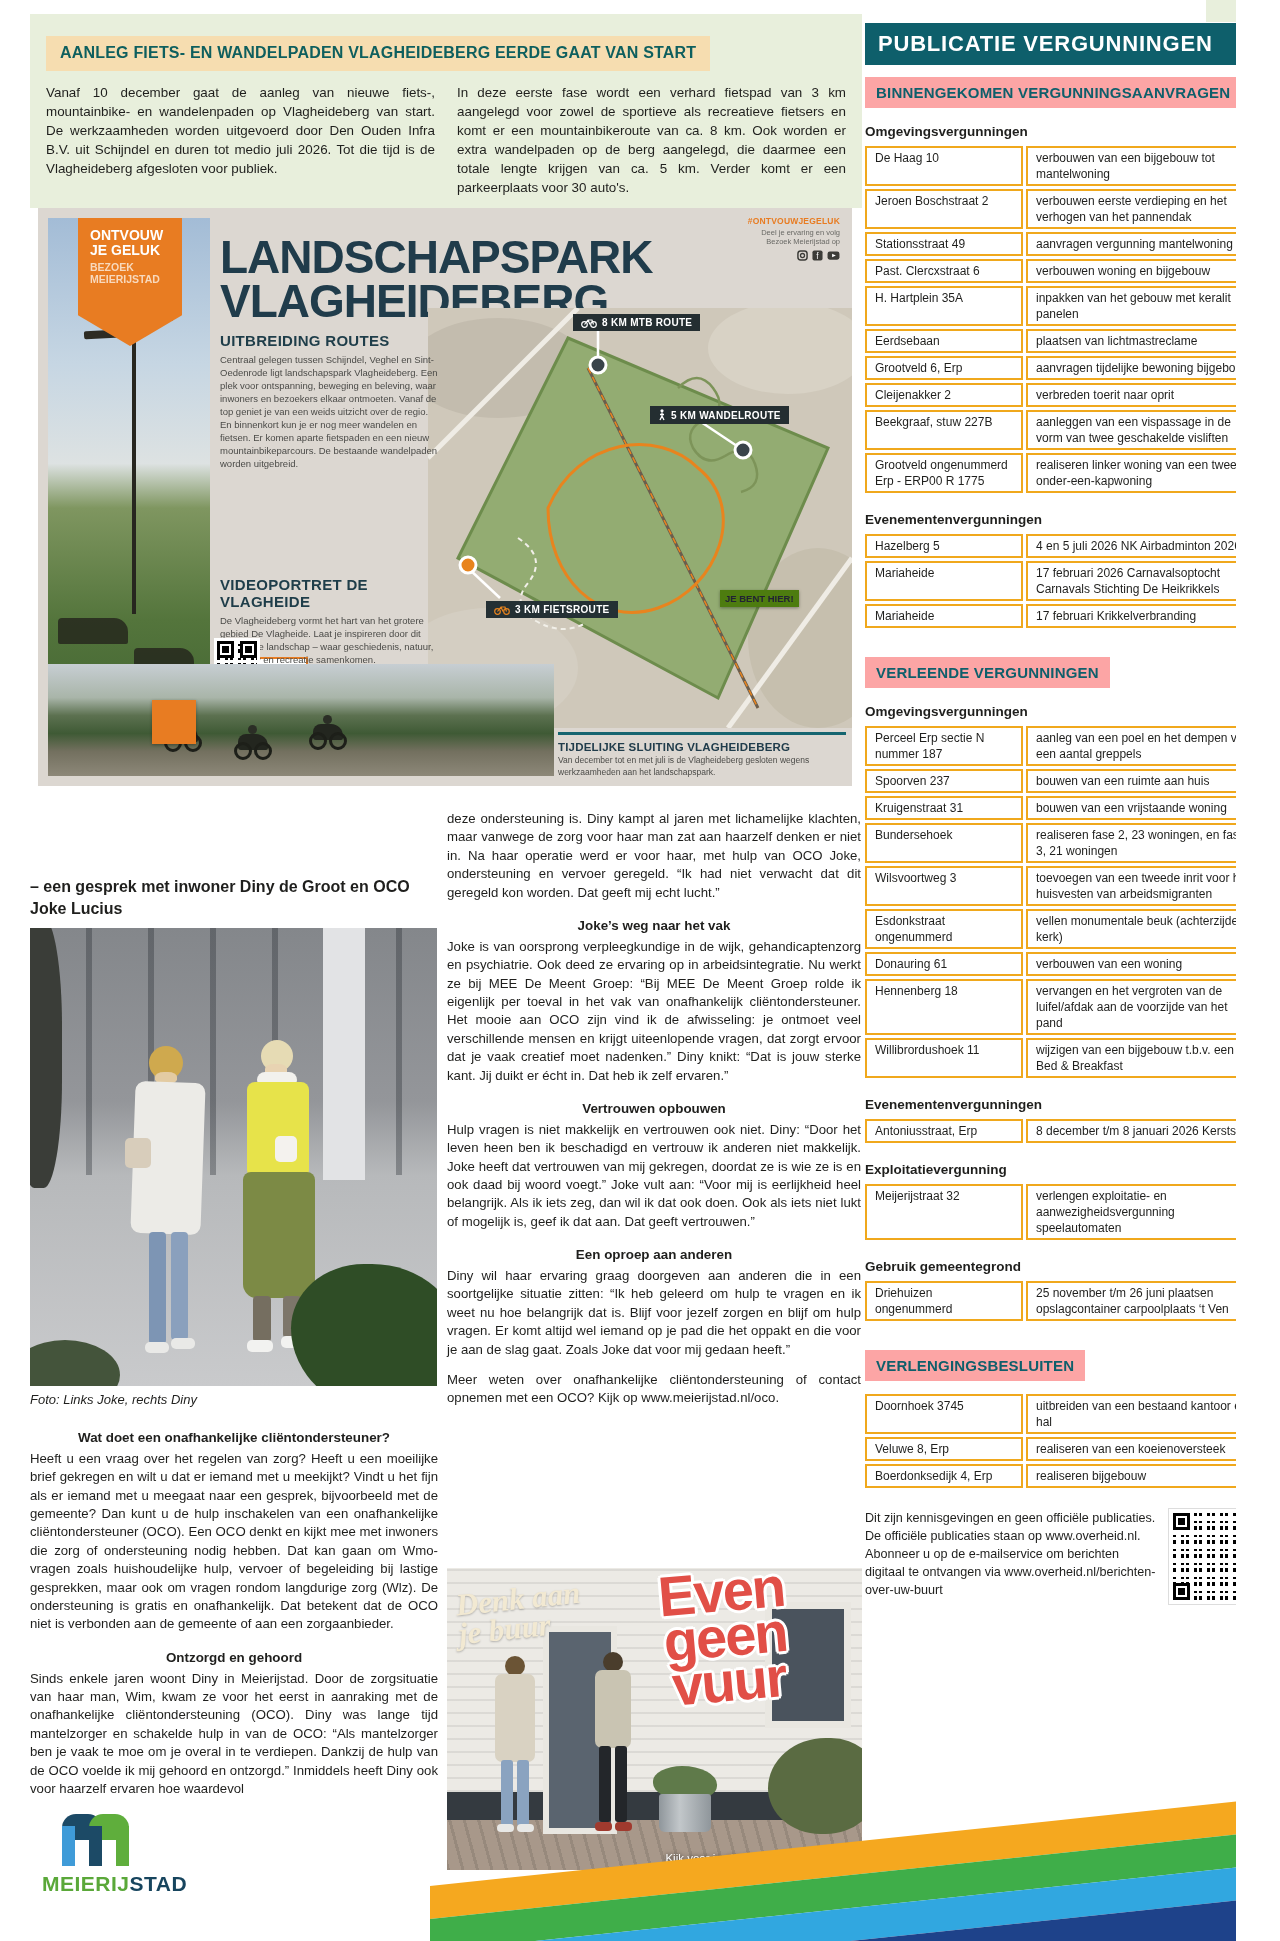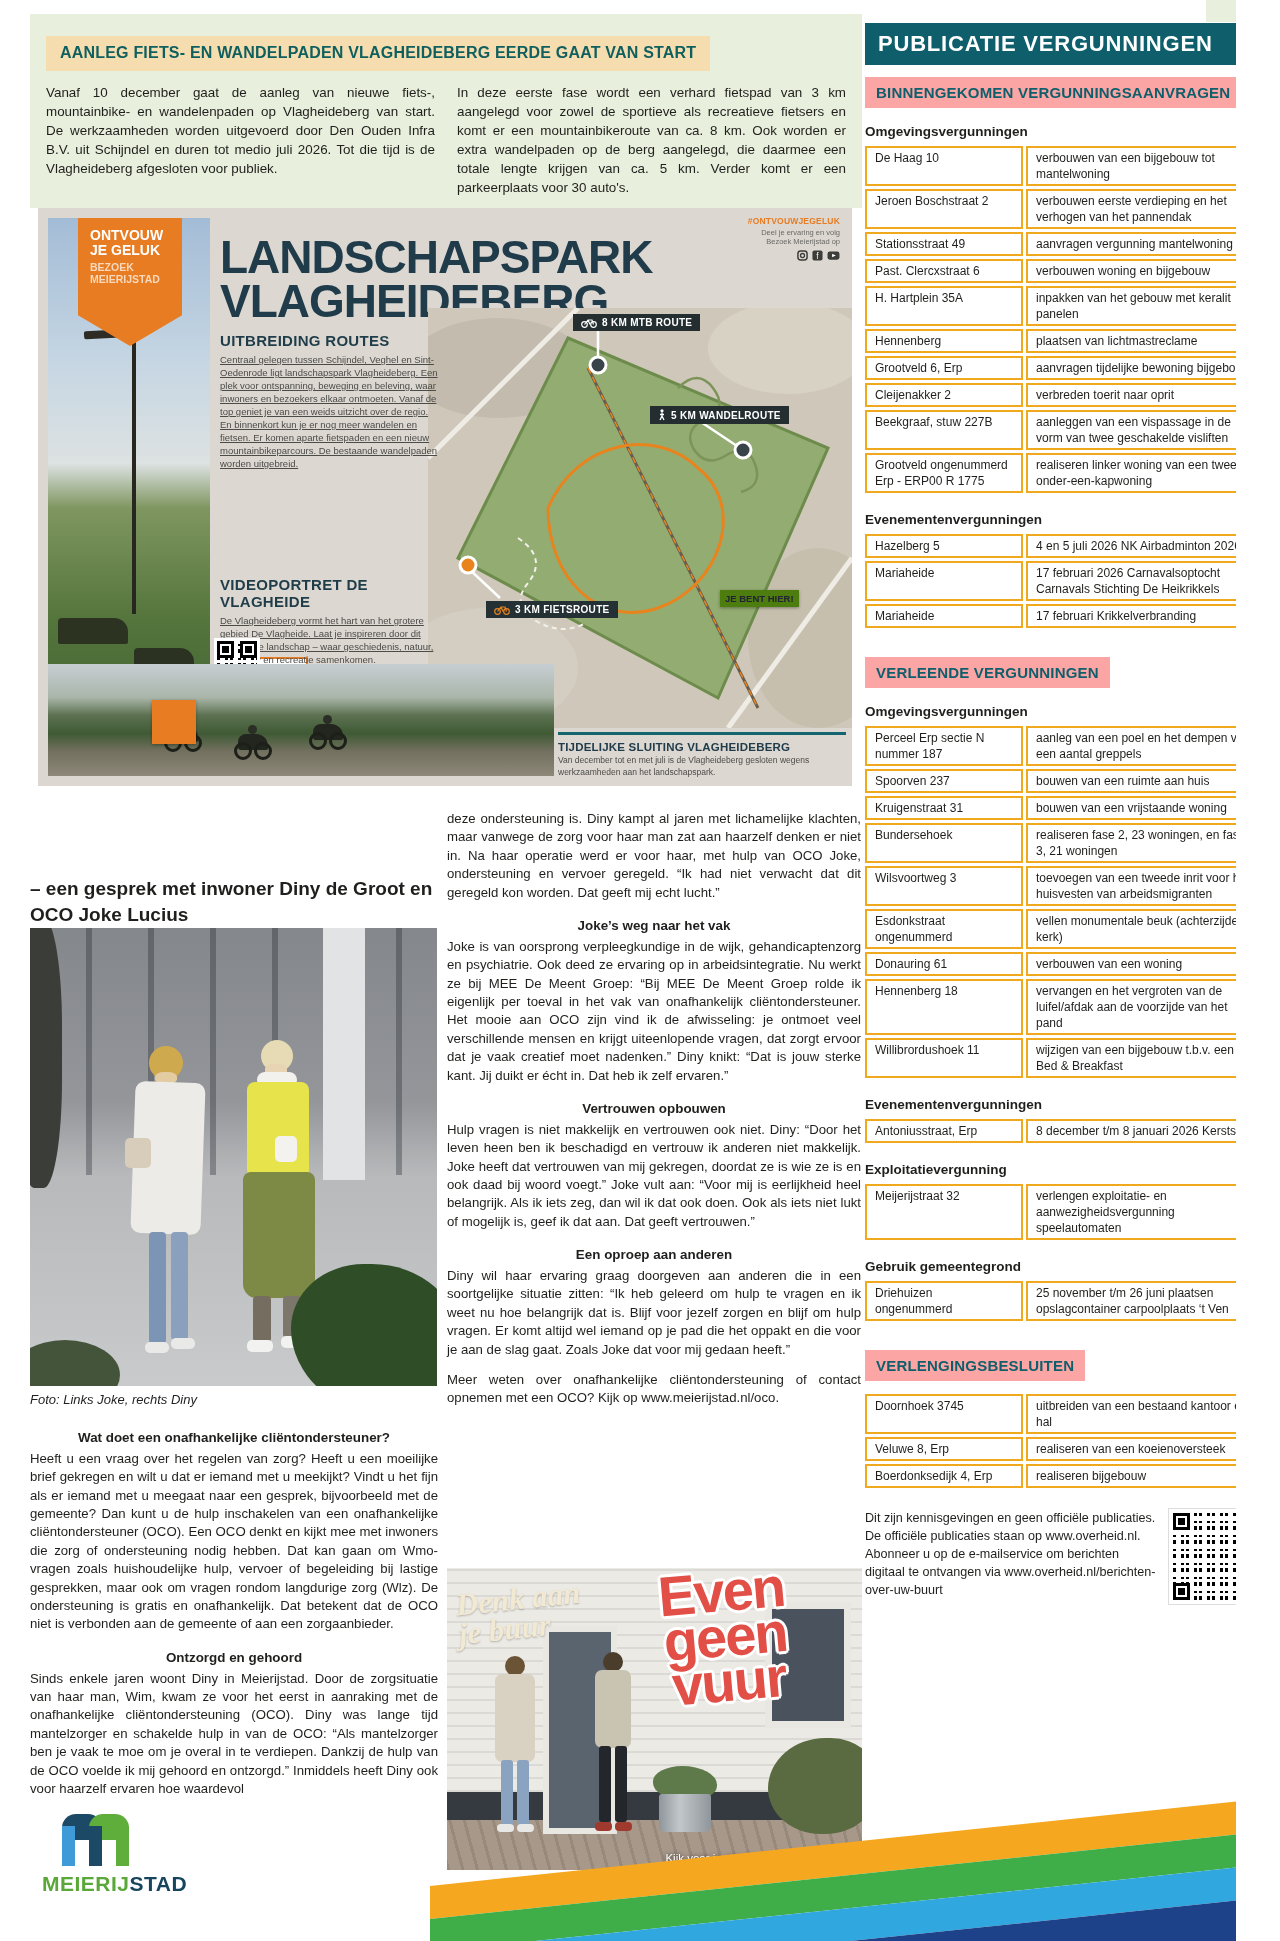--- a/index.html
+++ b/index.html
@@ -27,21 +27,21 @@
   .ribbon .r1{color:#fff;font-weight:bold;font-size:14px;line-height:1.08;}
   .ribbon .r2{color:#f8d9bd;font-weight:bold;font-size:10.5px;line-height:1.15;margin-top:3px;}
   .p-title{left:182px;top:27px;width:520px;color:#203c4b;font-weight:bold;
      font-size:46px;line-height:.96;letter-spacing:-1px;}
   .p-social{right:12px;top:8px;width:120px;text-align:right;}
   .p-hash{color:#e87c22;font-weight:bold;font-size:8.5px;letter-spacing:.2px;}
   .p-share{color:#6a6a66;font-size:7.5px;line-height:1.25;margin-top:2px;}
   .p-icons{display:flex;gap:4px;justify-content:flex-end;margin-top:3px;}
   .p-icons svg{display:block;}
   .p-h{color:#1e3d49;font-weight:bold;font-size:15px;letter-spacing:.3px;}
-  .p-body{color:#4b4b48;font-size:9.5px;line-height:13px;text-decoration:underline;}
+  .p-body{color:#4b4b48;font-size:9.5px;line-height:13px;}
   .p-col{left:182px;width:218px;}
   .fase-box{left:182px;top:462px;width:218px;background:rgba(95,91,87,.9);color:#fff;
      padding:22px 13px 12px 13px;box-sizing:border-box;}
   .fase-label{position:absolute;top:-13px;left:14px;background:#fff;border:2px solid #e87c22;
      color:#e87c22;font-weight:bold;font-size:14px;padding:2px 11px;}
   .fase-box .fb{font-size:10px;line-height:14px;}
   .fase-box .fm{margin-top:12px;font-size:9.5px;line-height:14px;}
   .fase-box b{font-weight:bold;}
   .map{left:390px;top:100px;width:424px;height:420px;}
   .badge{position:absolute;display:flex;align-items:center;gap:5px;background:#242e31;color:#fff;
@@ -62,21 +62,21 @@
   .cyc::before,.cyc::after{content:"";position:absolute;bottom:-10px;width:12px;height:12px;border:3px solid #1d1f19;border-radius:50%;}
   .cyc::before{left:-4px;} .cyc::after{right:-4px;}
   .cyc i{position:absolute;top:-9px;left:10px;width:9px;height:9px;background:#2b2e26;border-radius:50%;}
   .p-logo-badge{left:114px;top:492px;width:44px;height:44px;background:#e87c22;box-shadow:0 1px 3px rgba(0,0,0,.3);}
   .closure{left:520px;top:524px;width:288px;border-top:3px solid #156570;padding-top:6px;}
   .closure .ch{color:#203c4b;font-weight:bold;font-size:11.5px;letter-spacing:.2px;}
   .closure .cb{color:#4b4b48;font-size:8.5px;line-height:11.5px;margin-top:2px;}
 
   
   .oco-kicker{left:30px;top:810px;max-width:398px;font-size:15.5px;}
-  .oco-sub{left:30px;top:876px;width:420px;font-weight:bold;font-size:19px;line-height:1.35;}
+  .oco-sub{left:30px;top:876px;width:420px;font-weight:bold;font-size:16px;line-height:1.35;}
   .photo1{left:30px;top:928px;width:407px;height:458px;overflow:hidden;
      background:linear-gradient(180deg,#84878b 0%,#94969a 38%,#b7b9bb 54%,#c9cacc 100%);}
   .photo1 .glass{position:absolute;left:0;top:0;width:100%;height:54%;
      background:repeating-linear-gradient(90deg,transparent 0 56px,rgba(35,40,46,.35) 56px 62px);}
   .photo1 .pillar{position:absolute;left:72%;top:0;width:42px;height:55%;background:#e2e3e5;}
   .photo1 .tree{position:absolute;left:-14px;top:-10px;width:46px;height:270px;background:#3a3d38;border-radius:40%;}
   .photo1 .plant{position:absolute;right:-24px;bottom:-28px;width:170px;height:150px;background:#2f4d26;
      border-radius:45% 55% 40% 60%;}
   .photo1 .bush{position:absolute;left:-20px;bottom:-24px;width:110px;height:70px;background:#44543b;border-radius:50%;}
   .fig{position:absolute;}
@@ -409,21 +409,21 @@
           </tr>
           <tr>
             <td>Past. Clercxstraat 6</td>
             <td>verbouwen woning en bijgebouw</td>
           </tr>
           <tr>
             <td>H. Hartplein 35A</td>
             <td>inpakken van het gebouw met keralit panelen</td>
           </tr>
           <tr>
-            <td>Hennenberg</td>
+            <td>Eerdsebaan</td>
             <td>plaatsen van lichtmastreclame</td>
           </tr>
           <tr>
             <td>Grootveld 6, Erp</td>
             <td>aanvragen tijdelijke bewoning bijgebouw</td>
           </tr>
           <tr>
             <td>Cleijenakker 2</td>
             <td>verbreden toerit naar oprit</td>
           </tr>

